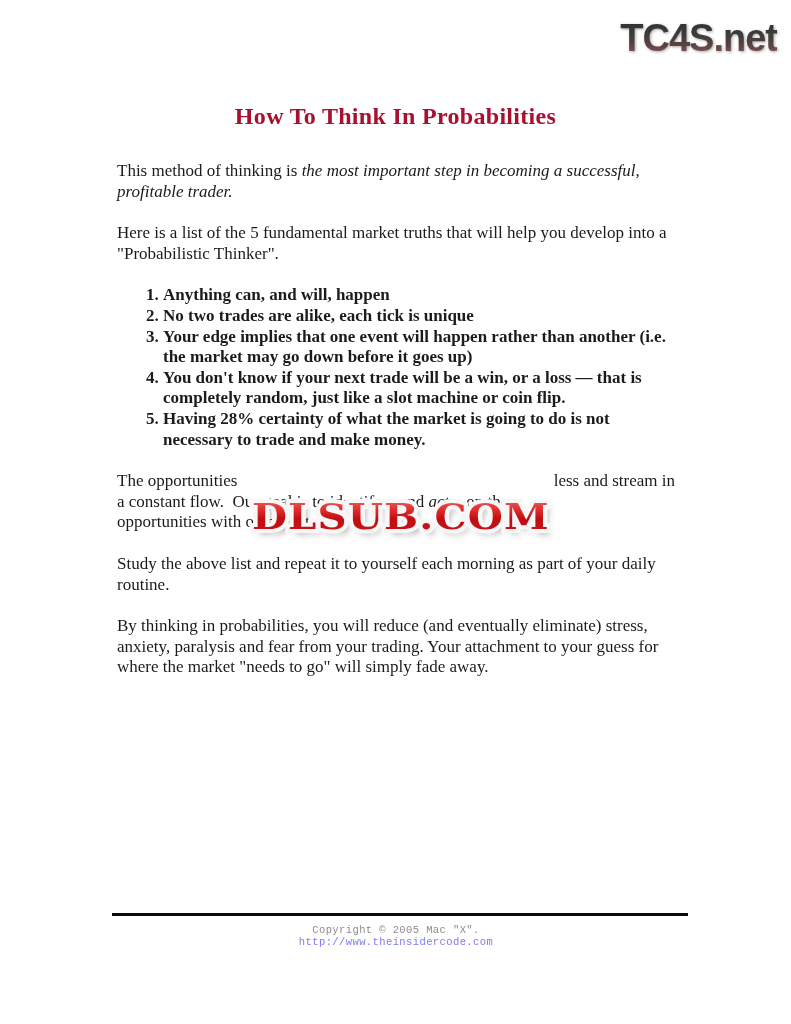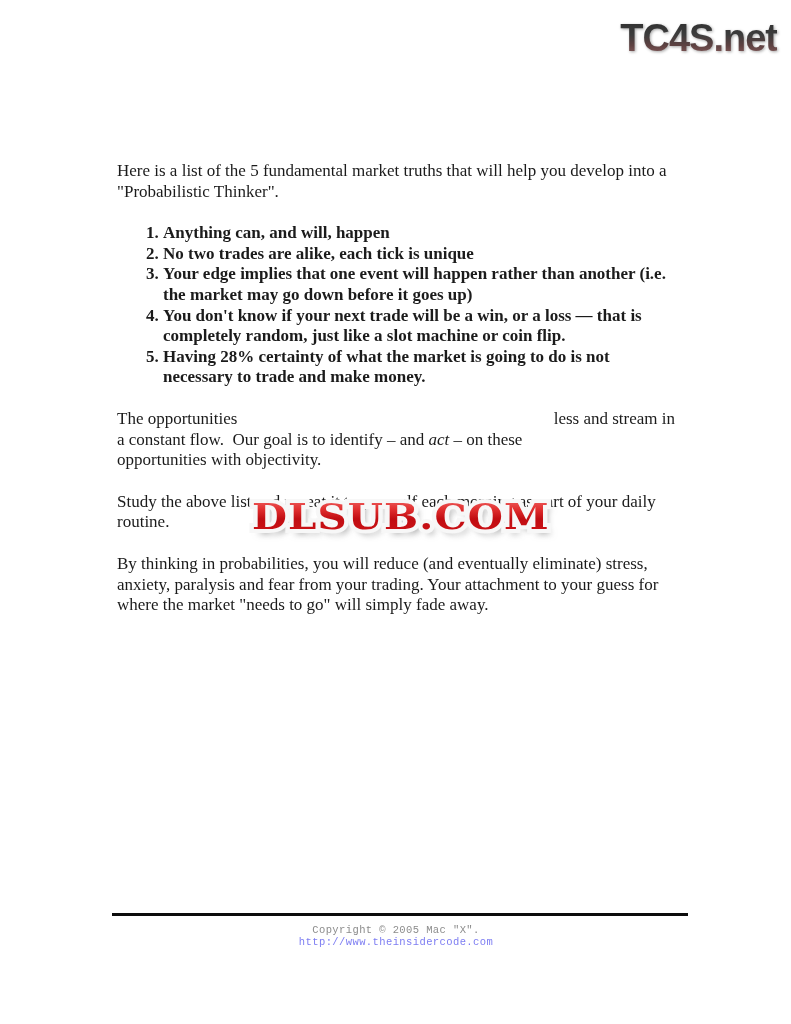--- a/index.html
+++ b/index.html
@@ -95,23 +95,25 @@
 </style>
 </head>
 <body>
 
 <div class="page">
 
   <div class="tc4s">
     <span class="fill">TC4S.net</span>
   </div>
 
+  <div class="doc-title">How To Think In Probabilities</div>
 
   <div class="content">
 
+    <p><span>This method of thinking is </span><em>the most important step in becoming a successful, profitable trader.</em></p>
 
     <p>Here is a list of the 5 fundamental market truths that will help you develop into a "Probabilistic Thinker".</p>
 
     <ol class="truths">
       <li>Anything can, and will, happen</li>
       <li>No two trades are alike, each tick is unique</li>
       <li>Your edge implies that one event will happen rather than another (i.e. the market may go down before it goes up)</li>
       <li>You don't know if your next trade will be a win, or a loss — that is completely random, just like a slot machine or coin flip.</li>
       <li>Having 28% certainty of what the market is going to do is not necessary to trade and make money.</li>
     </ol>

